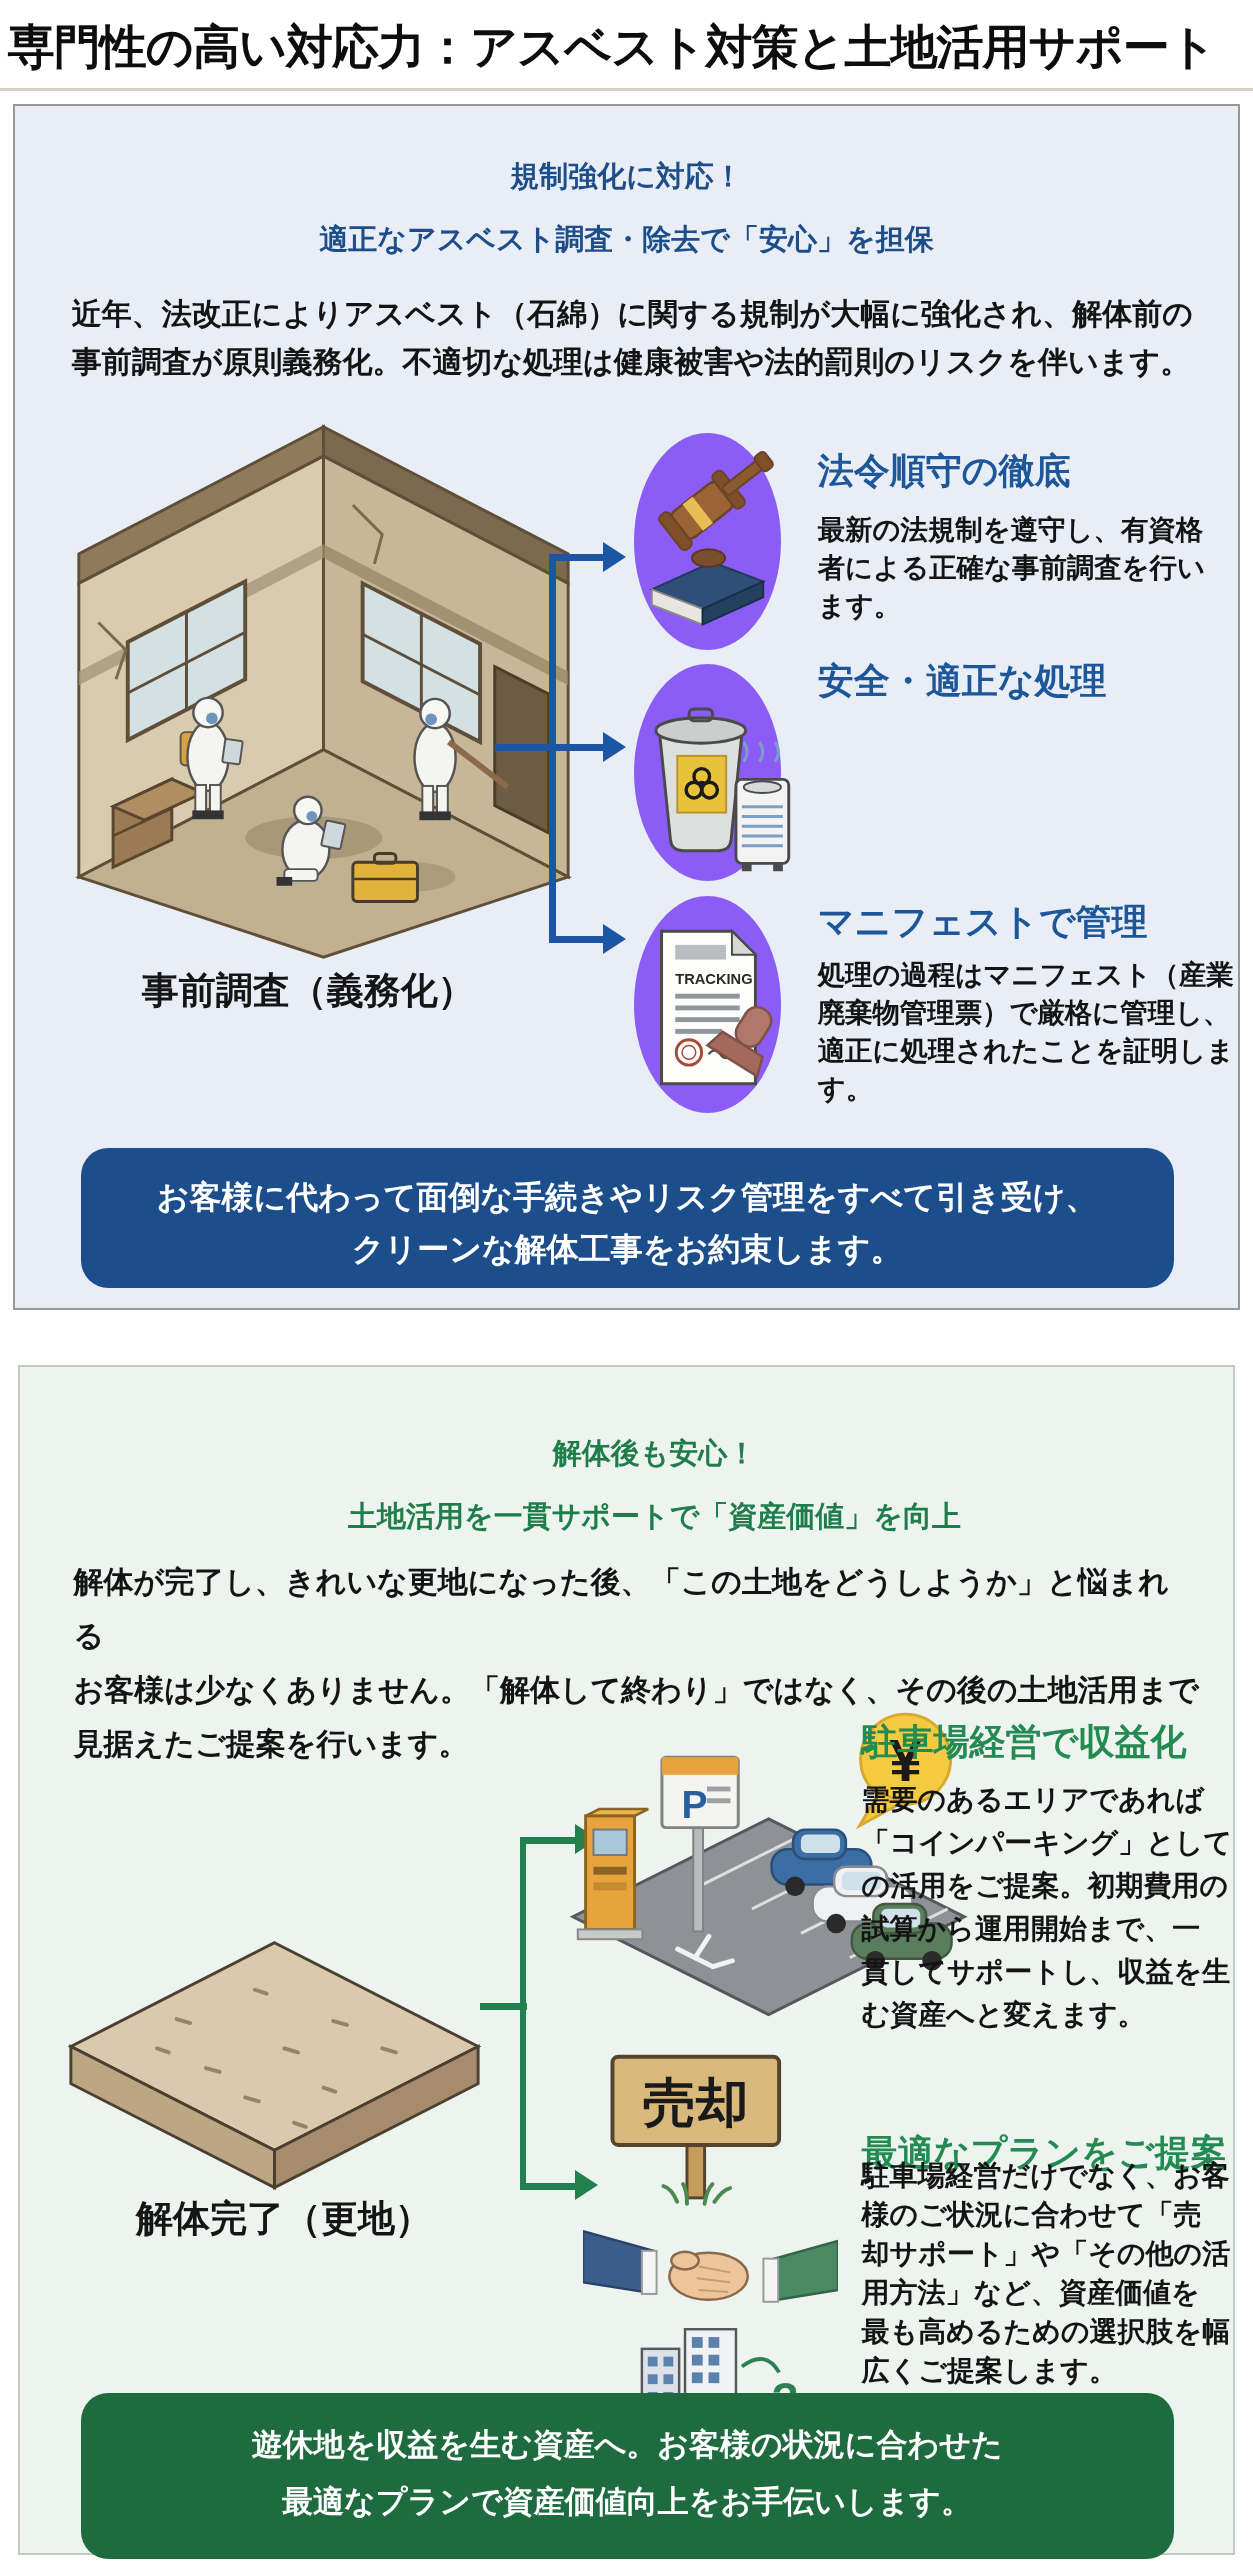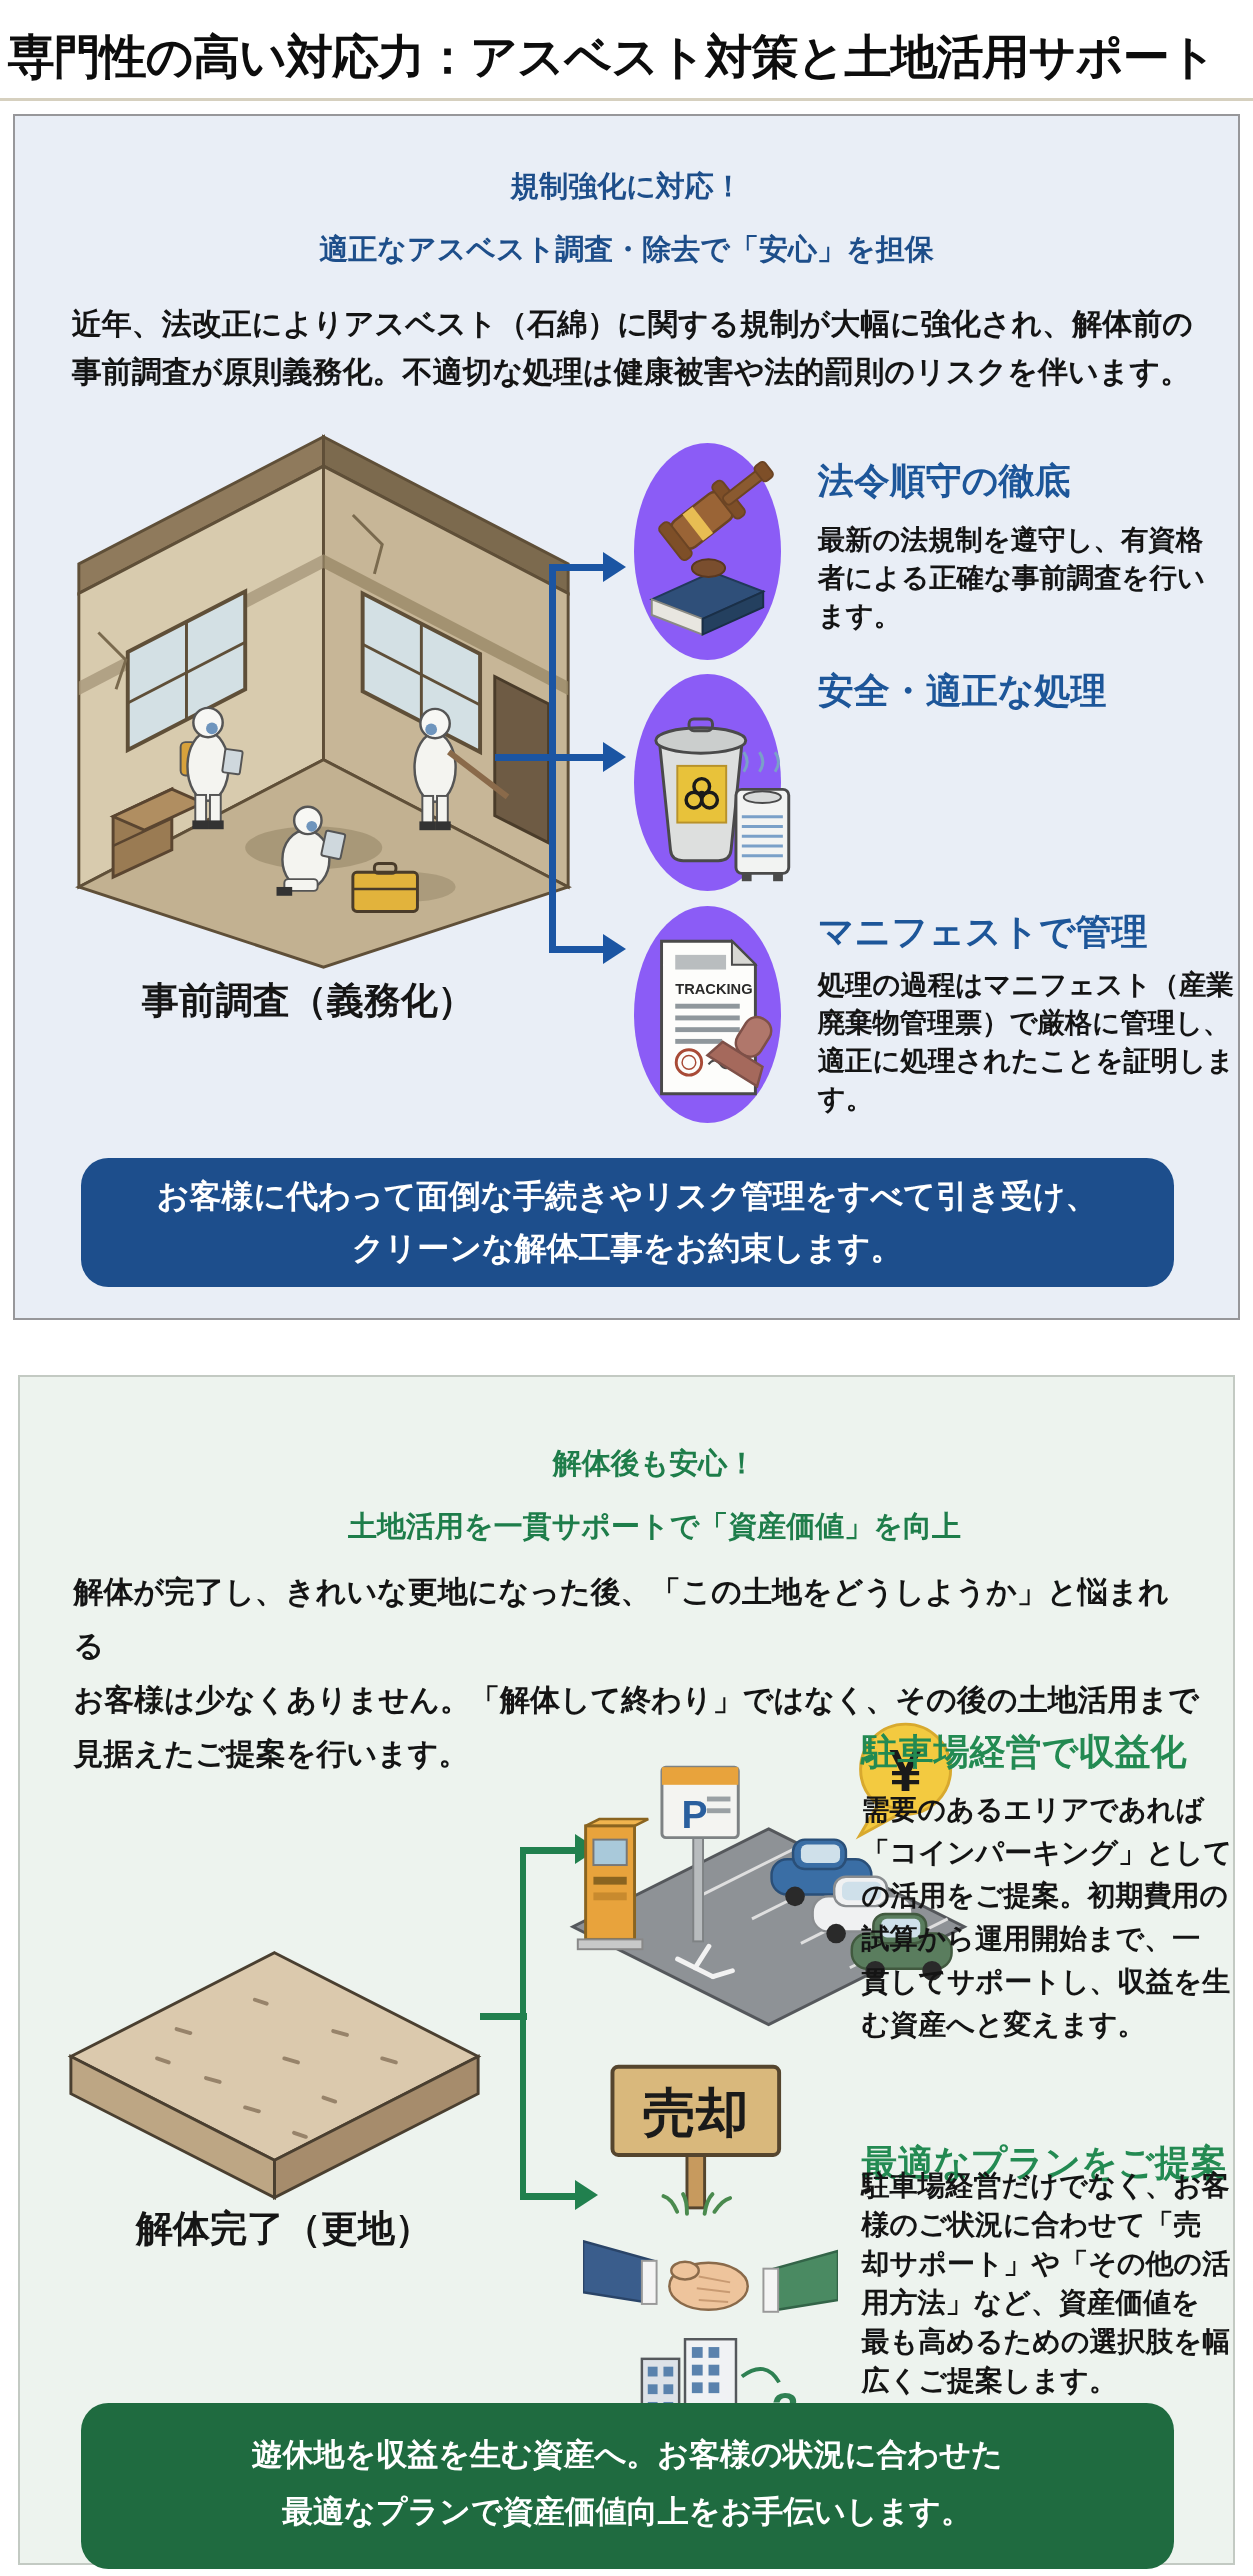--- a/index.html
+++ b/index.html
@@ -5,21 +5,20 @@
   html,body{margin:0;padding:0;}
   body{
     width:1253px;height:2576px;background:#ffffff;
     font-family:"Liberation Sans","DejaVu Sans",sans-serif;
     font-weight:bold;color:#161616;overflow:hidden;position:relative;
   }
   .header-title{
     font-size:47px;font-weight:900;line-height:61px;
     padding:15.7px 5.9px 0 7.8px;white-space:nowrap;color:#0d0d0d;
     letter-spacing:-1px;
-    margin-top:10px;
   }
   .header-underline{height:2.9px;background:#d6d0bf;margin-top:11.7px;}
   .panel{position:relative;box-sizing:border-box;}
   .panel-blue{
     margin:12.7px 12.7px 0 12.7px;height:1206px;
     background:#e9eef6;border:2px solid #97979a;
   }
   .panel-green{
     margin:55px 17.6px 0 17.6px;height:1190px;
     background:#edf3ee;border:2px solid #c3cac3;
@@ -48,21 +47,21 @@
   .item-body.g{font-size:28px;line-height:43px;}
   .item-body.g2{font-size:28px;line-height:39px;}
   .icon-ellipse{
     width:147px;height:217px;border-radius:50%;
     background:#8b5cf6;overflow:visible;
   }
   .banner{
     border-radius:27.4px;color:#ffffff;text-align:center;
     font-weight:900;white-space:pre-line;
   }
-  .banner-blue{background:#1d4e8c;font-size:32px;line-height:52px;padding-top:12px;}
+  .banner-blue{background:#1d4e8c;font-size:32px;line-height:52px;padding-top:23px;}
   .banner-green{background:#1f6b40;font-size:31px;line-height:57px;padding-top:23px;}
   .cbar{position:absolute;background:#1b55a3;}
   .cbar-g{position:absolute;background:#21804e;}
   .arr-head{position:absolute;width:0;height:0;
     border-top:15.7px solid transparent;border-bottom:15.7px solid transparent;}
   .arr-blue{border-left:23.5px solid #1b55a3;}
   .arr-green{border-left:23.5px solid #21804e;}
   svg text{font-family:"Liberation Sans","DejaVu Sans",sans-serif;font-weight:bold;}
 </style>
 </head>

